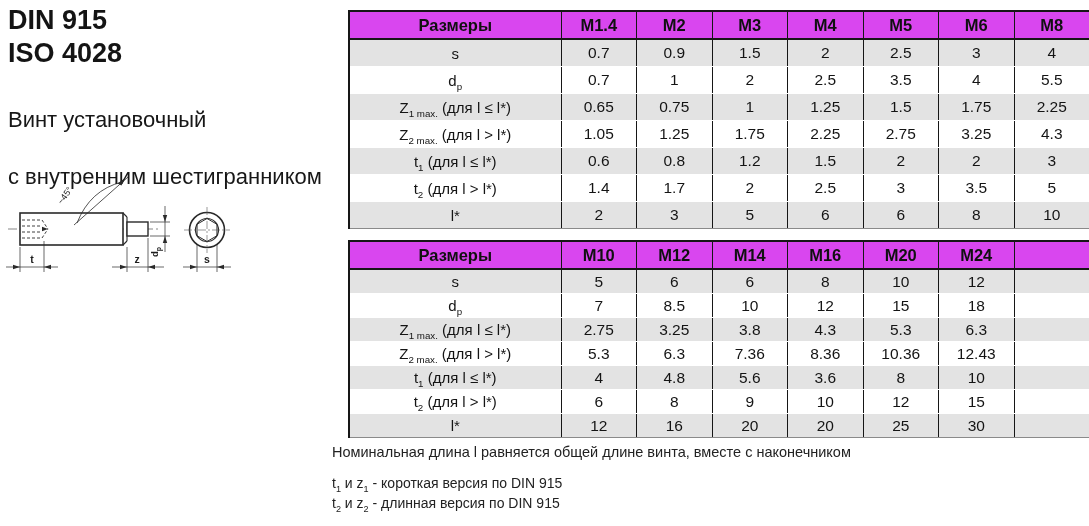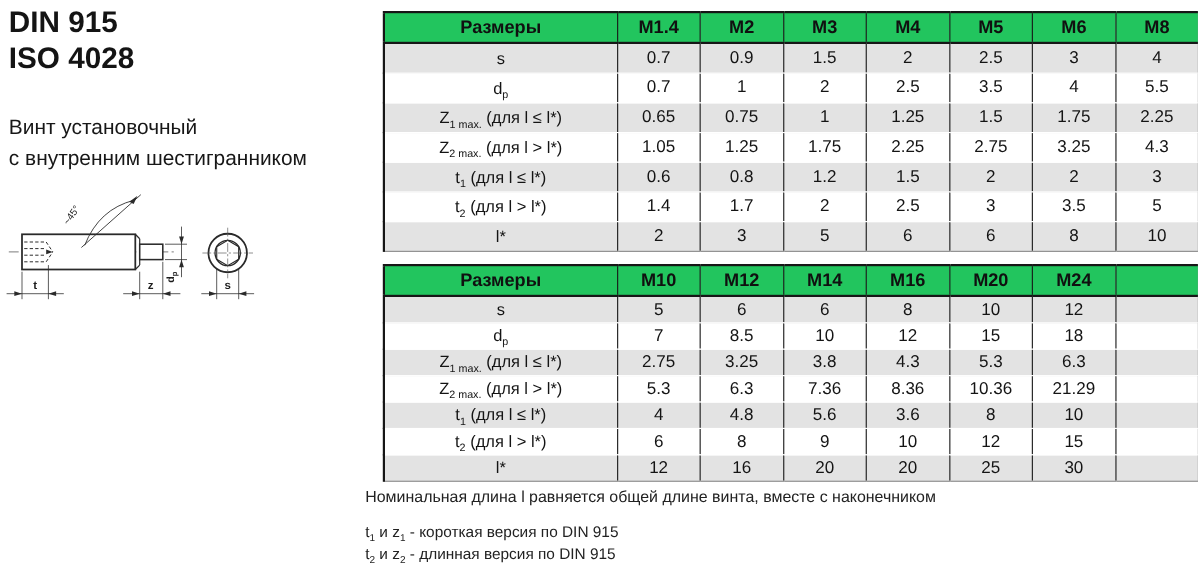--- a/index.html
+++ b/index.html
@@ -6,35 +6,35 @@
   body{
     width:1089px;height:526px;position:relative;overflow:hidden;
     background:#ffffff;color:#0d0d0d;
     font-family:"Liberation Sans","DejaVu Sans",sans-serif;
   }
   sub{font-size:0.65em;line-height:0;}
   
   .left-panel{position:absolute;left:8px;top:4px;width:330px;}
   .std-line{font-size:27px;font-weight:700;line-height:1.22;color:#141414;}
   .desc-block{margin-top:33px;}
-  .desc-line{font-size:19px;line-height:1.5;color:#171717;}
+  .desc-line{font-size:22px;line-height:1.5;color:#171717;margin-top:24px;}
   
   .drawing{position:absolute;left:2px;top:168px;width:240px;height:130px;}
   
   .spec-table{
     position:absolute;left:348px;width:741px;
     border-collapse:collapse;table-layout:fixed;
     border-left:2px solid #161616;
     font-family:"Liberation Sans","DejaVu Sans",sans-serif;
   }
   .t1{top:10px;} .t2{top:240px;}
   .spec-table col.c-label{width:212px;}
   .spec-table col.c-val{width:75.5px;}
   .spec-table th{
-    background:#22c55e;height:26px;padding:0;text-align:center;
+    background:#d946ef;height:26px;padding:0;text-align:center;
     font-size:16.5px;font-weight:700;color:#101010;
     border-top:2px solid #161616;border-bottom:2px solid #161616;
     border-left:1.4px solid #161616;
   }
   .spec-table td{
     padding:0;text-align:center;font-size:15.5px;color:#141414;
     border-left:1.4px solid #161616;border-bottom:1px solid #ffffff;
   }
   .t1 td{height:26px;} .t2 td{height:23px;}
   .spec-table th:last-child,.spec-table td:last-child{border-right:1.4px solid #161616;}
@@ -283,21 +283,21 @@
         <td>6.3</td>
         <td></td>
       </tr>
       <tr>
         <td class="row-label">Z<sub>2 max.</sub> (для l &gt; l*)</td>
         <td>5.3</td>
         <td>6.3</td>
         <td>7.36</td>
         <td>8.36</td>
         <td>10.36</td>
-        <td>21.29</td>
+        <td>12.43</td>
         <td></td>
       </tr>
       <tr>
         <td class="row-label">t<sub>1</sub> (для l ≤ l*)</td>
         <td>4</td>
         <td>4.8</td>
         <td>5.6</td>
         <td>3.6</td>
         <td>8</td>
         <td>10</td>

